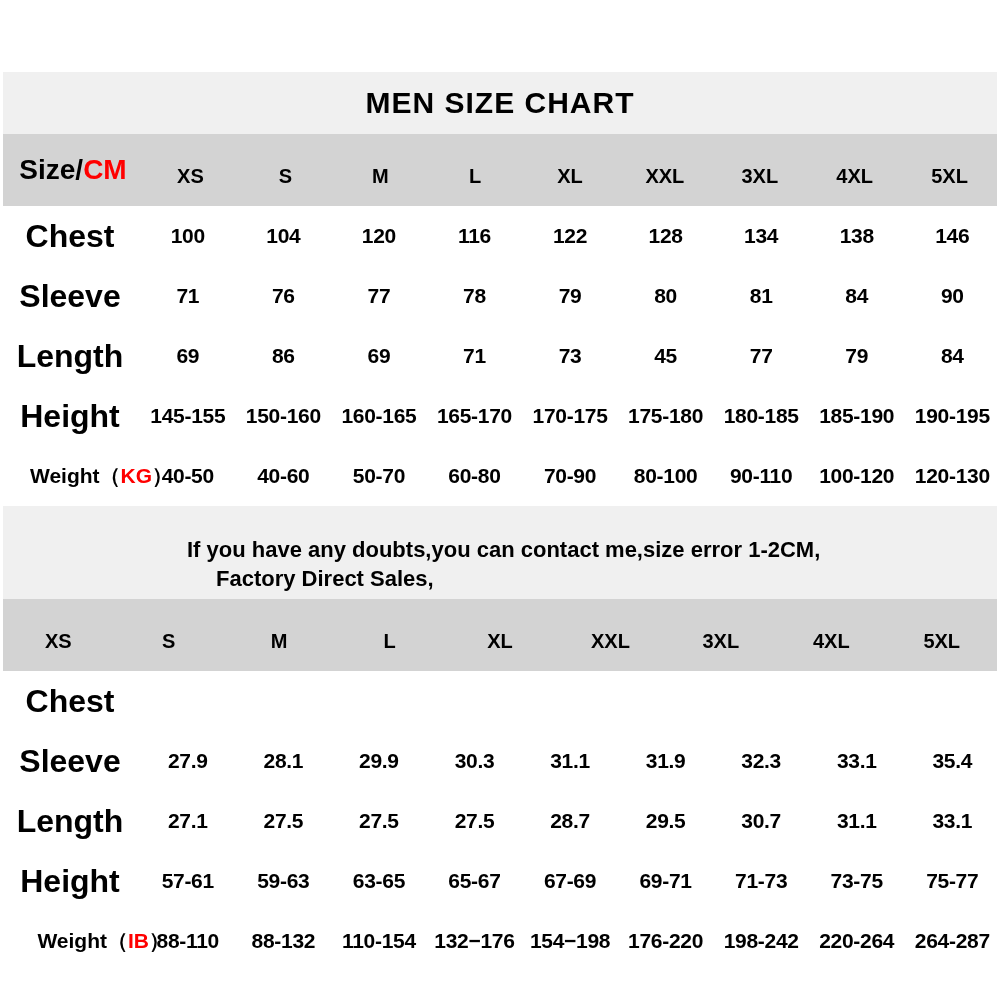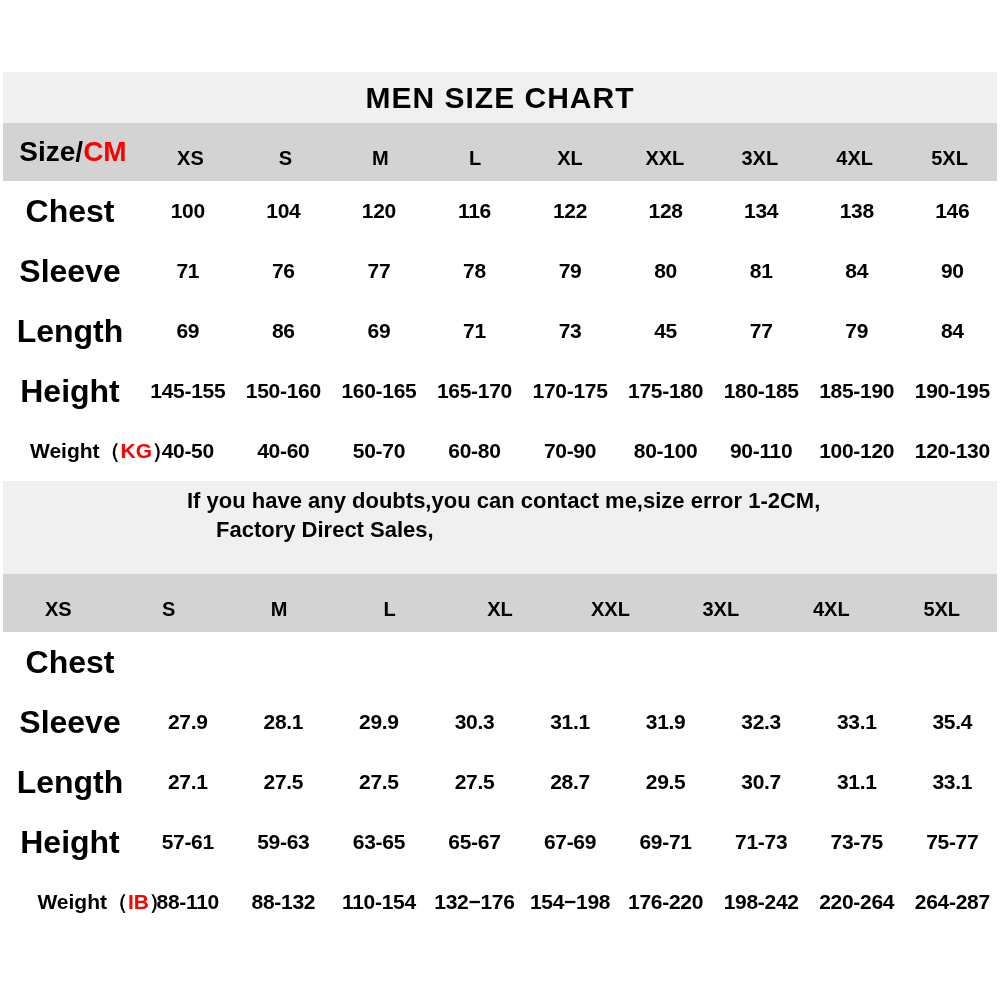--- a/index.html
+++ b/index.html
@@ -2,41 +2,41 @@
 <html><head>
 <meta charset="utf-8">
 <style>
   html,body { margin:0; padding:0; background:#fff; }
   .page {
     width:1000px; height:1000px; background:#ffffff; overflow:hidden;
     font-family:"Liberation Sans", sans-serif; font-weight:700; color:#000;
   }
   .spacer-top { height:72px; }
   .title-band {
-    height:51px; margin:0 3px; background:#f0f0f0;
+    height:62px; margin:0 3px; background:#f0f0f0;
     display:flex; align-items:center; justify-content:center;
   }
   .title { margin:0; font-size:30px; letter-spacing:1px; }
   .header-row {
-    height:58px; margin:0 3px; background:#d3d3d3;
+    height:72px; margin:0 3px; background:#d3d3d3;
     display:flex; align-items:center;
   }
   .data-row { height:60px; display:flex; align-items:center; }
   .label-cell { flex:0 0 140px; width:140px; text-align:center; white-space:nowrap; }
   .cells { flex:1; display:flex; }
   .cell-val { flex:1; text-align:center; white-space:nowrap; }
   .header-row .label-cell { font-size:28px; }
   .header-row .cell-val { font-size:20px;margin-top:12px; }
   .data-row .label-cell { font-size:32px; }
   .data-row .cell-val { font-size:21px; letter-spacing:-0.3px; }
   .weight-label { font-size:21px !important; transform:translateX(30px);text-align:right; }
   .red { color:#ff0000; }
   .note-band {
     height:93px; margin:0 3px; background:#f0f0f0;
-    box-sizing:border-box; padding-top:5px; font-size:22px; line-height:29px;
+    box-sizing:border-box; padding-top:29px; font-size:22px; line-height:29px;
   }
   .note-line1 { padding-left:184px; }
   .note-line2 { padding-left:213px; }
 </style>
 </head>
 <body>
 
 <div class="page">
 
   <div class="spacer-top"></div>

